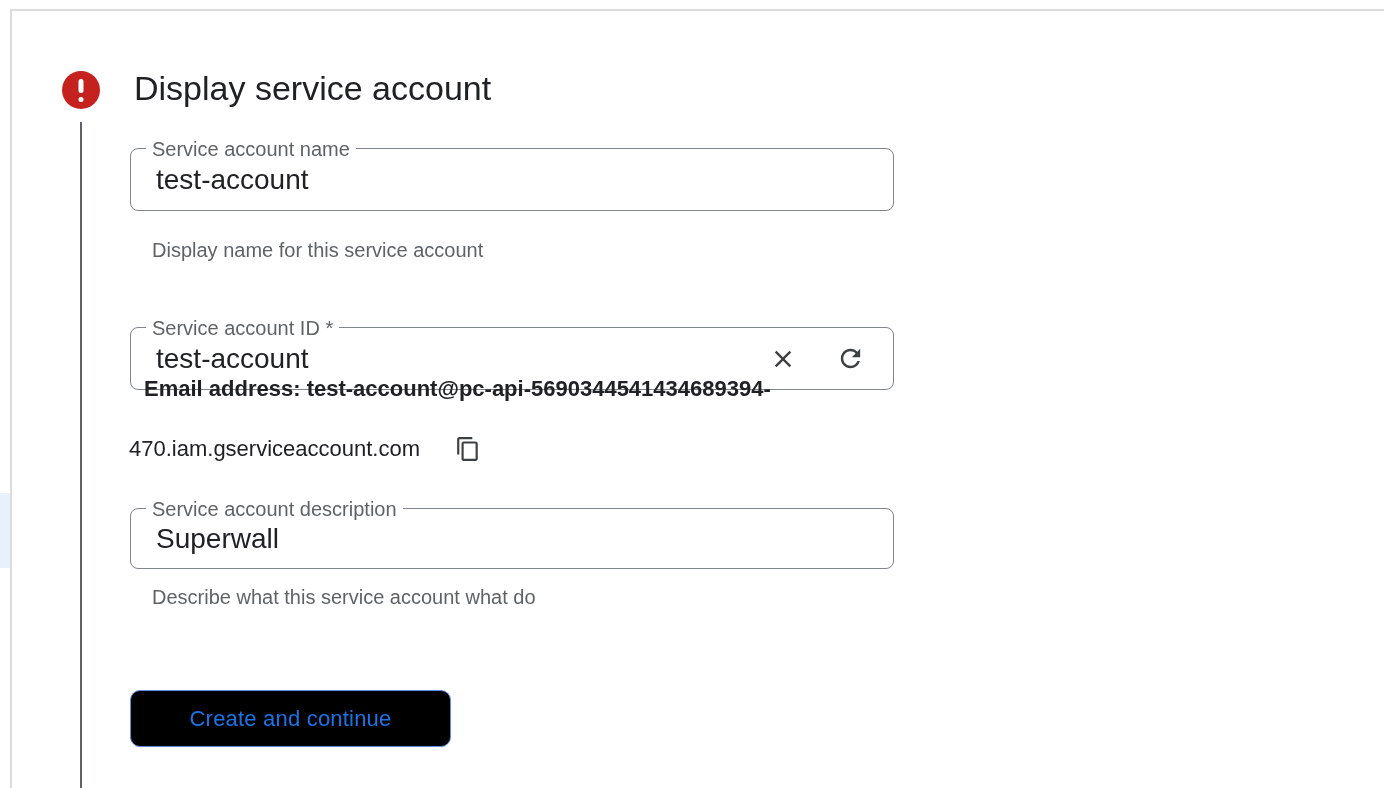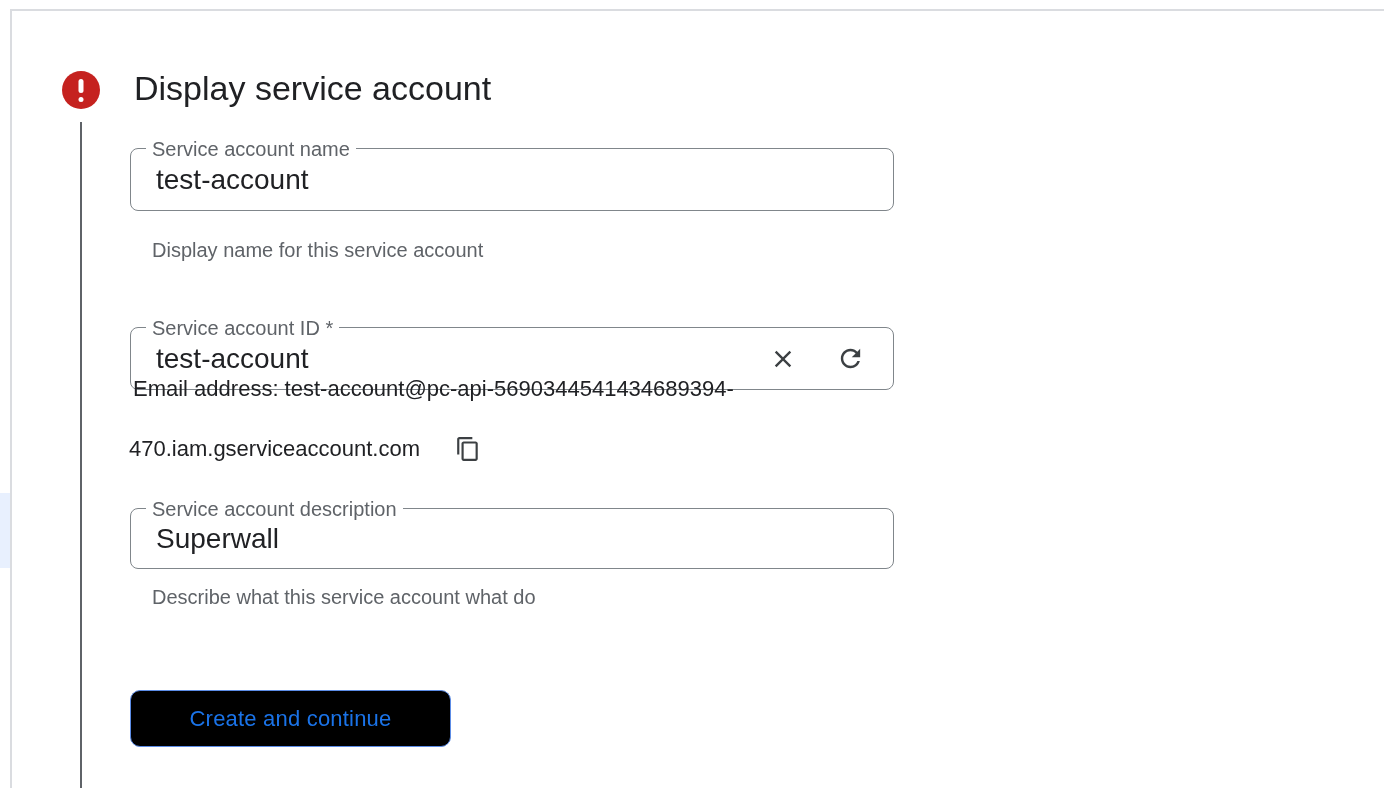--- a/index.html
+++ b/index.html
@@ -27,21 +27,21 @@
   .field-id .field-input { width: 800px; }
 
   .field-icons { position: absolute; right: 29px; top: 50%; transform: translateY(-50%); display: flex; align-items: center; gap: 39px; }
   .icon-btn { border: none; background: transparent; padding: 0; width: 28px; height: 28px; cursor: pointer; display: flex; align-items: center; justify-content: center; }
   .icon-btn svg { display: block; }
 
   .helper { position: absolute; left: 152px; font-size: 20px; line-height: 24px; color: #5f6368; white-space: nowrap; }
   .helper-name { top: 226px; margin-top: 12px; }
   .helper-desc { top: 585px; }
 
-  .email-line1 { position: absolute; left: 133px; top: 376px; font-size: 22px; line-height: 26px; color: #202124; white-space: nowrap; }
+  .email-line1 { position: absolute; left: 144px; top: 376px; font-size: 22px; line-height: 26px; color: #202124; white-space: nowrap; font-weight: bold; }
   .email-line2 { position: absolute; left: 129px; top: 436px; font-size: 22px; line-height: 26px; color: #202124; display: flex; gap: 35px; white-space: nowrap; }
   .copy-btn { border: none; background: transparent; padding: 0; width: 26px; height: 26px; cursor: pointer; display: flex; align-items: center; justify-content: center; }
 
   .submit-btn { position: absolute; left: 130px; top: 690px; width: 321px; height: 57px; background: #000000; border: 1px solid #5c8ce6; border-radius: 10px; color: #1a73e8; font-family: "Liberation Sans", sans-serif; font-size: 22px; font-weight: 500; letter-spacing: 0.2px; cursor: pointer; display: flex; align-items: center; justify-content: center; }
 </style>
 </head>
 <body>
 
 <div class="left-fragment"></div>
 <div class="panel-border-top"></div>

